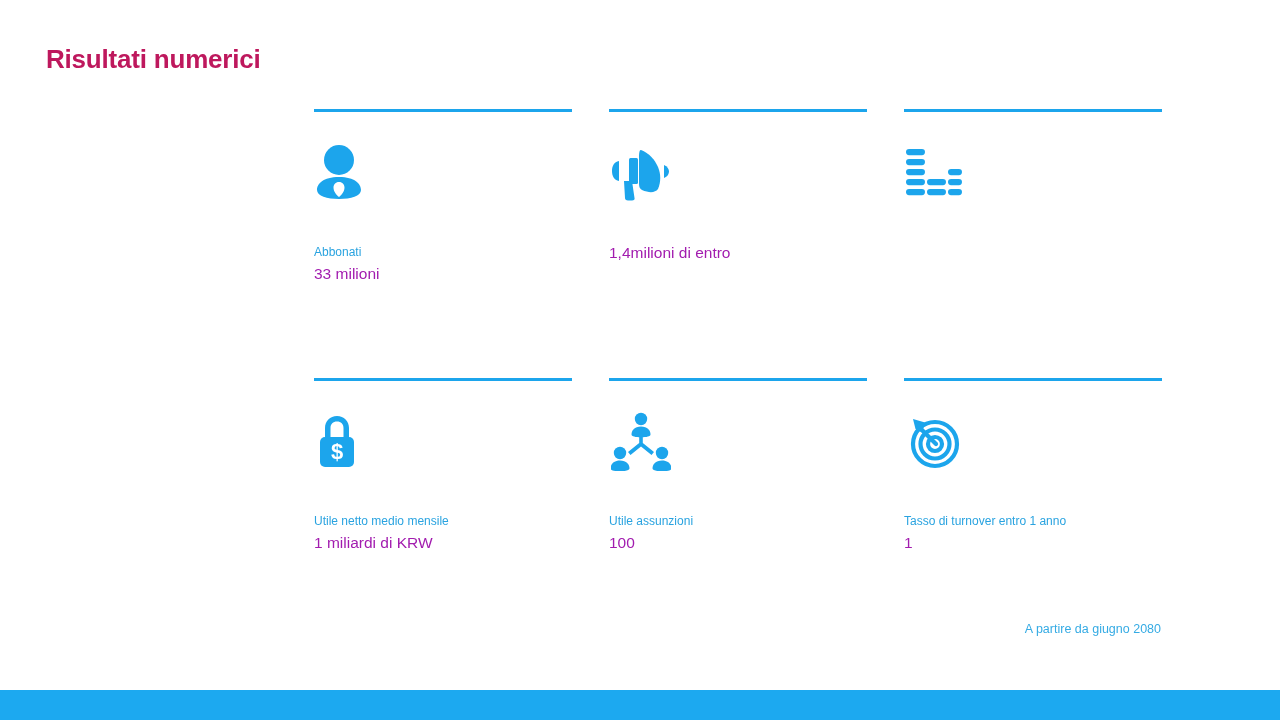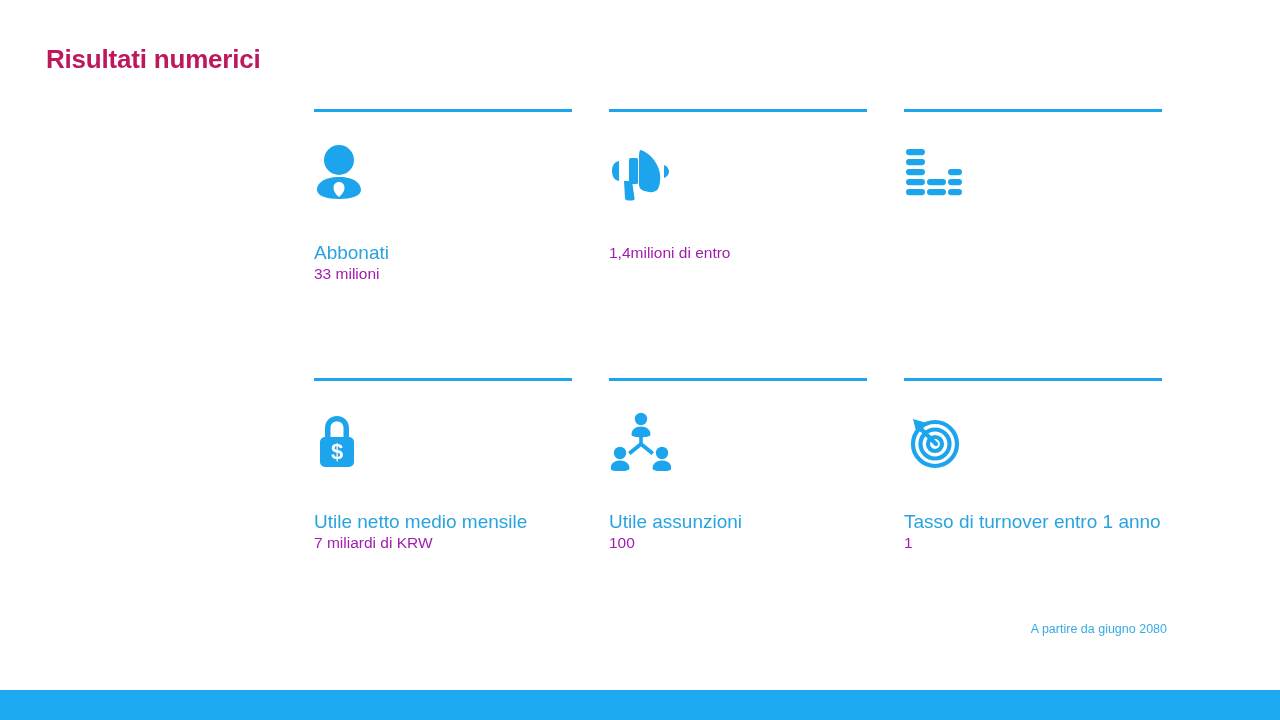--- a/index.html
+++ b/index.html
@@ -65,42 +65,41 @@
     align-items: center;
     justify-content: flex-start;
     padding-left: 2px;
   }
   .card-icon svg { display: block; }
 
   .card-text {
     margin-top: 34px;
   }
   .card-label {
-    font-size: 19px;
+    font-size: 12px;
     color: #29A3E0;
     line-height: 21px;
     white-space: nowrap;
   }
   .card-value {
     font-size: 15.5px;
     color: #a21caf;
     line-height: 21px;
     white-space: nowrap;
   }
 
   
   #footnote {
     position: absolute;
     left: 0;
     top: 622px;
     width: 1161px;
     text-align: right;
     font-size: 12.5px;
     color: #35ABE4;
-    padding-left: 6px;
   }
 
   
   #bottom-bar {
     position: absolute;
     left: 0;
     top: 690px;
     width: 1280px;
     height: 30px;
     background: #1CA9F0;
@@ -170,21 +169,21 @@
       <div class="card-rule"></div>
       <div class="card-icon">
         <svg width="42" height="58" viewBox="0 0 42 58">
           <path d="M9 26 L9 16 C9 9 14 4 21 4 C28 4 33 9 33 16 L33 26 L27.5 26 L27.5 16 C27.5 12 25 9.5 21 9.5 C17 9.5 14.5 12 14.5 16 L14.5 26 Z" fill="#1CA5EC"></path>
           <rect x="4" y="25" width="34" height="30" rx="5" fill="#1CA5EC"></rect>
           <text x="21" y="47" text-anchor="middle" font-family="Liberation Sans, sans-serif" font-size="22" font-weight="bold" fill="#ffffff">$</text>
         </svg>
       </div>
       <div class="card-text">
         <div class="card-label">Utile netto medio mensile</div>
-        <div class="card-value">7 miliardi di KRW</div>
+        <div class="card-value">1 miliardi di KRW</div>
       </div>
     </div>
 
     <div class="card col1 row1">
       <div class="card-rule"></div>
       <div class="card-icon">
         <svg width="60" height="60" viewBox="0 0 60 60">
 
           <path d="M28.2 22 L31.8 22 L31.8 32 L43 41 L40.5 44 L30 35.5 L19.5 44 L17 41 L28.2 32 Z" fill="#1CA5EC"></path>
 

